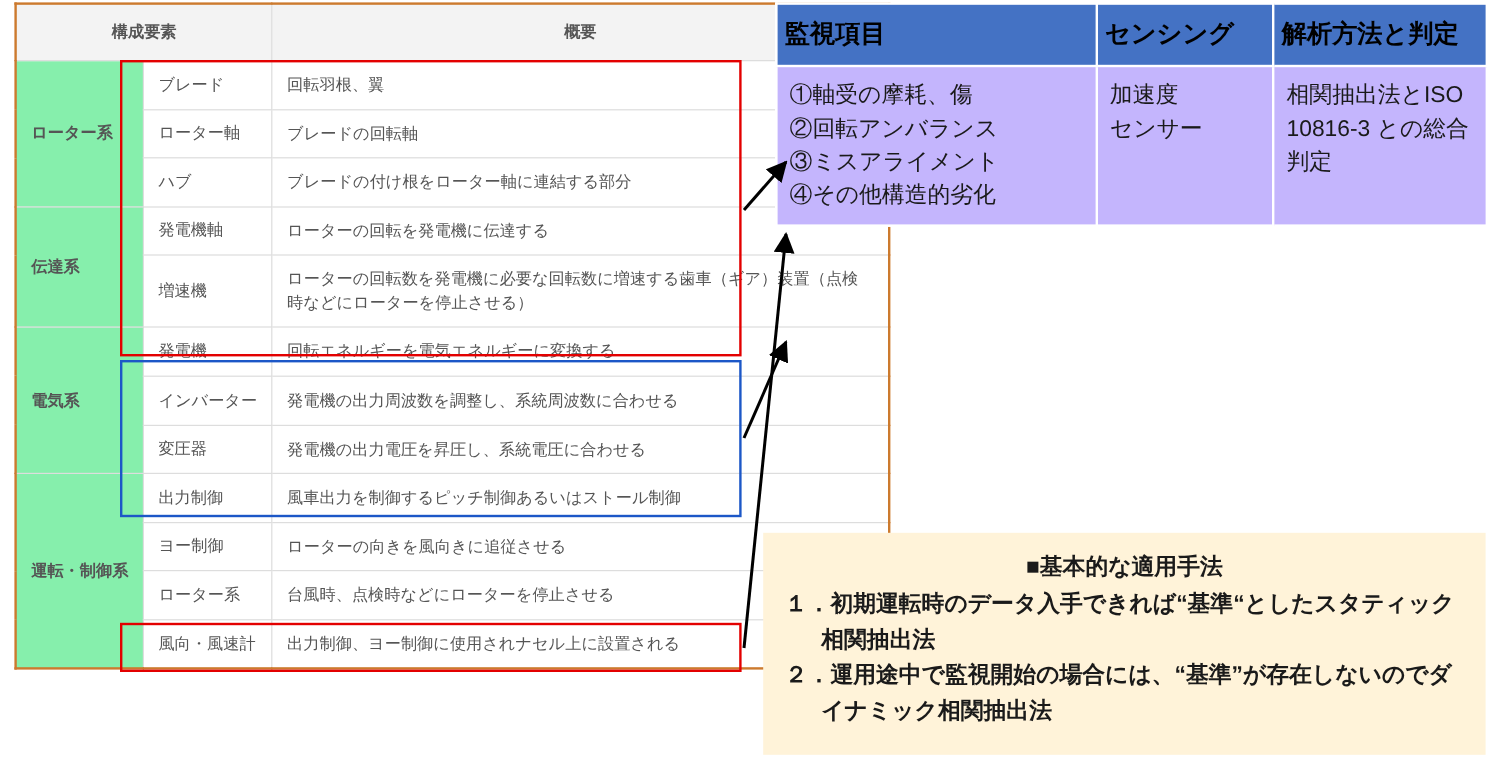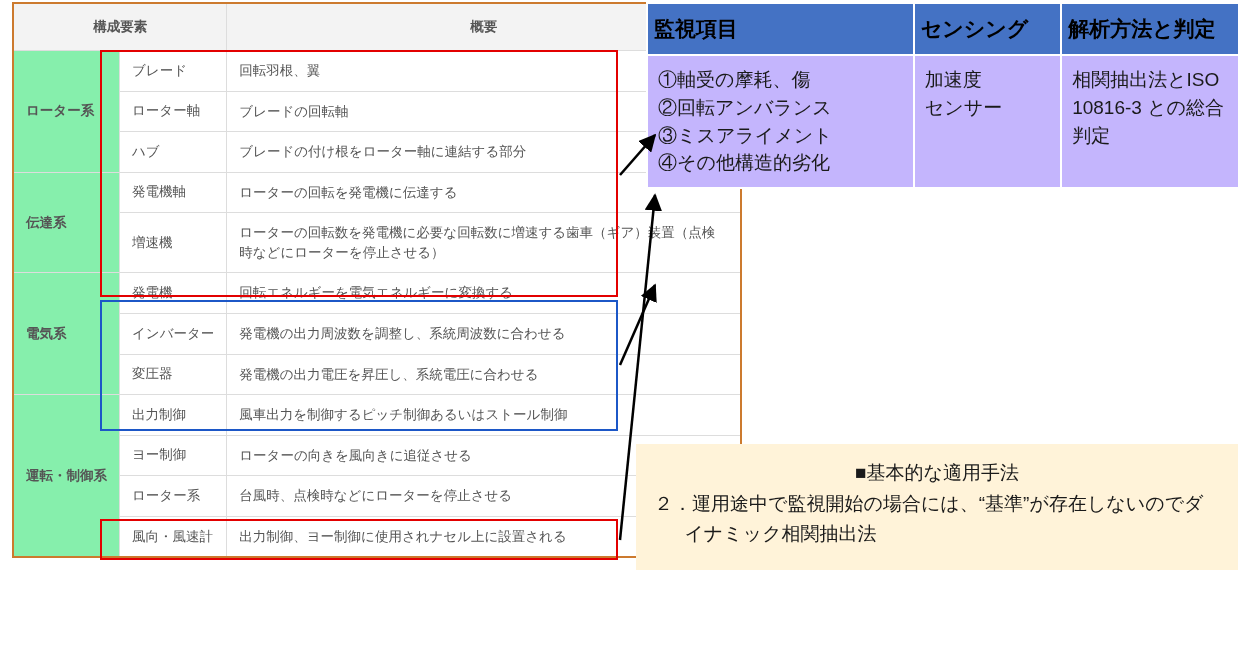--- a/index.html
+++ b/index.html
@@ -95,20 +95,21 @@
   
   .note-box {
     position: absolute;
     left: 636px; top: 444px;
     width: 602px;
     background: #fff3d9;
     padding: 14px 18px 22px 18px;
     font-size: 19px;
     color: #1a1a1a;
     line-height: 1.55;
+    font-weight: bold;
   }
   .note-box .title {
     text-align: center;
     margin-bottom: 2px;
   }
 
   
   svg.arrows {
     position: absolute;
     left: 0; top: 0;
@@ -202,20 +203,21 @@
     <tr class="body-row first">
       <td>①軸受の摩耗、傷<br>②回転アンバランス<br>③ミスアライメント<br>④その他構造的劣化</td>
       <td>加速度<br>センサー</td>
       <td>相関抽出法とISO 10816-3 との総合判定</td>
     </tr>
   </tbody>
 </table>
 
 <div class="note-box">
   <div class="title">■基本的な適用手法</div>
+  <div style="padding-left:1.6em; text-indent:-1.6em;">１．初期運転時のデータ入手できれば“基準“としたスタティック相関抽出法</div>
   <div style="padding-left:1.6em; text-indent:-1.6em;">２．運用途中で監視開始の場合には、“基準”が存在しないのでダイナミック相関抽出法</div>
 </div>
 
 <svg class="arrows">
   <defs>
     <marker id="arrowhead" viewBox="0 0 10 10" refX="9" refY="5" markerWidth="7" markerHeight="7" orient="auto-start-reverse">
       <path d="M 0 0 L 10 5 L 0 10 z" fill="#000"></path>
     </marker>
   </defs>
 

